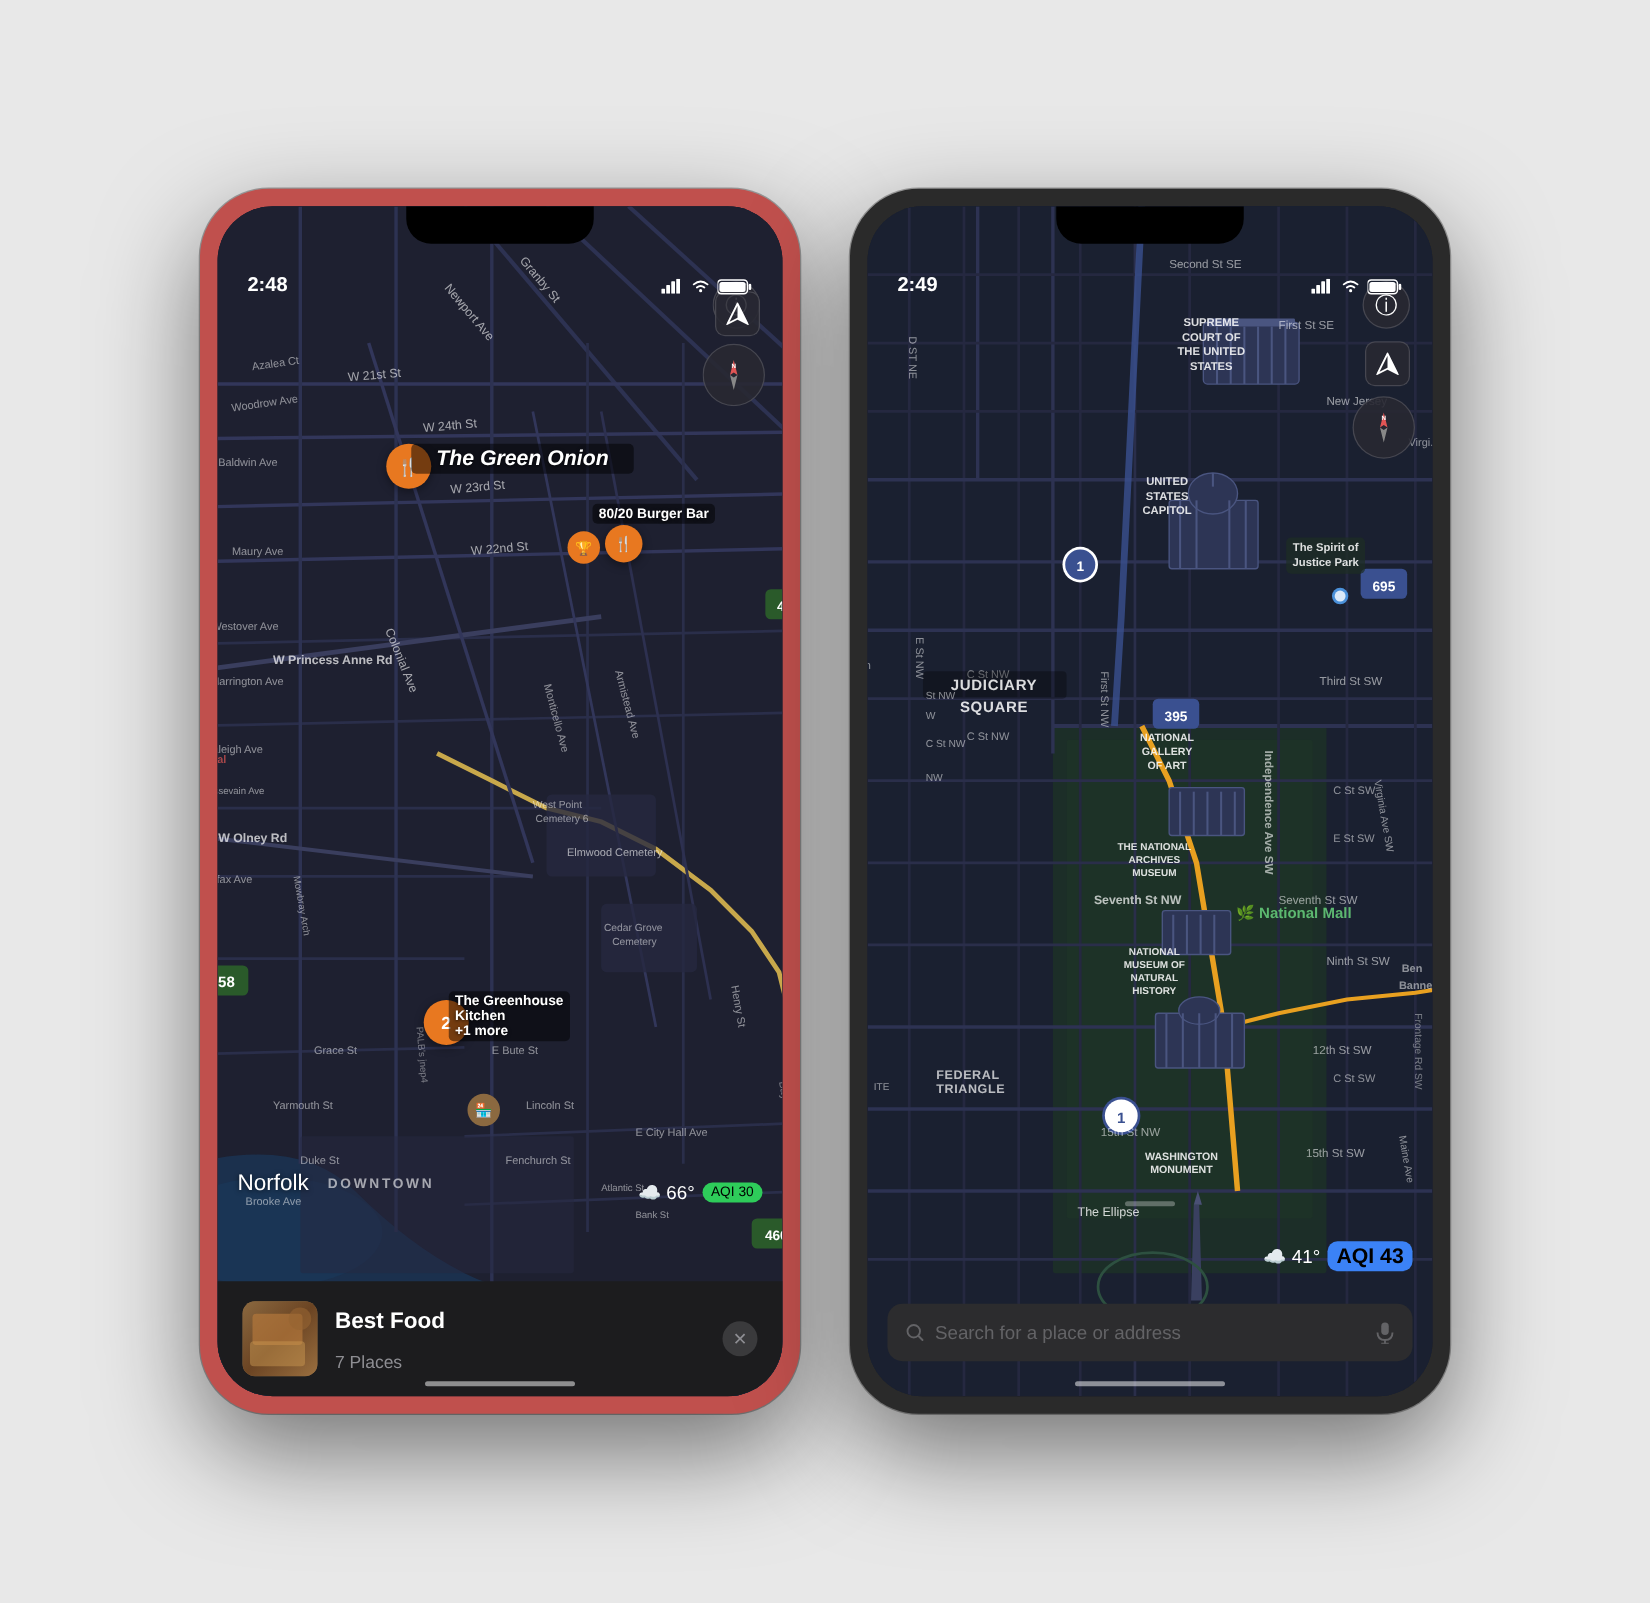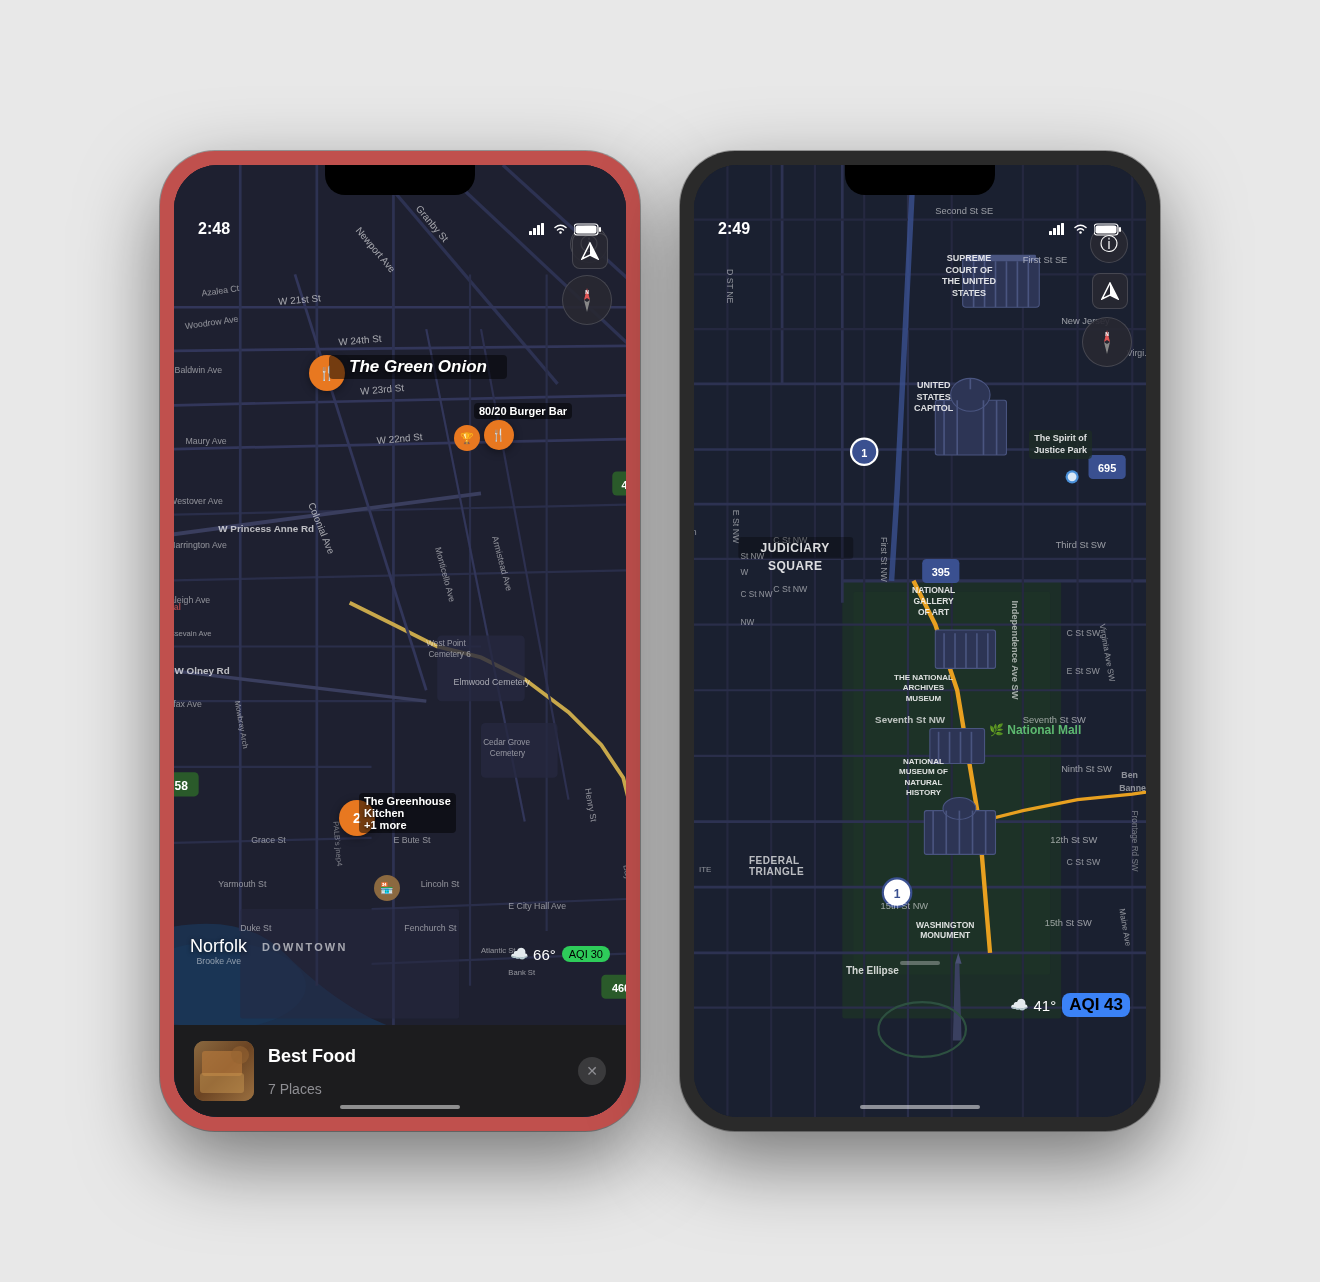--- a/index.html
+++ b/index.html
@@ -748,21 +748,21 @@
         <div style="position:absolute;top:508px;left:200px;color:rgba(255,255,255,0.85);font-size:8px;font-weight:700;text-align:center;line-height:1.3;z-index:12;">THE NATIONAL<br>ARCHIVES<br>MUSEUM</div>
 
         <div style="position:absolute;top:558px;left:295px;color:rgba(100,200,120,0.9);font-size:12px;font-weight:600;z-index:12;">🌿 National Mall</div>
 
         <div style="position:absolute;top:592px;left:205px;color:rgba(255,255,255,0.85);font-size:8px;font-weight:700;text-align:center;line-height:1.3;z-index:12;">NATIONAL<br>MUSEUM OF<br>NATURAL<br>HISTORY</div>
 
         <div style="position:absolute;top:690px;left:55px;color:rgba(255,255,255,0.7);font-size:10px;font-weight:700;z-index:12;letter-spacing:0.5px;">FEDERAL<br>TRIANGLE</div>
 
         <div style="position:absolute;top:755px;left:222px;color:rgba(255,255,255,0.85);font-size:8.5px;font-weight:700;text-align:center;z-index:12;">WASHINGTON<br>MONUMENT</div>
 
-        <div style="position:absolute;top:800px;left:152px;color:rgba(255,255,255,0.8);font-size:10px;font-weight:700;z-index:12;">The Ellipse</div>
+        <div style="position:absolute;top:800px;left:168px;color:rgba(255,255,255,0.8);font-size:10px;font-weight:400;z-index:12;">The Ellipse</div>
 
         <div style="position:absolute;top:700px;left:5px;color:rgba(255,255,255,0.5);font-size:8px;z-index:12;">ITE</div>
 
         <div style="position:absolute;top:60px;right:18px;width:38px;height:38px;background:rgba(40,40,50,0.9);border-radius:50%;display:flex;align-items:center;justify-content:center;color:white;font-size:18px;font-weight:300;z-index:20;border:1px solid rgba(255,255,255,0.15);">ⓘ</div>
 
         <div style="position:absolute;top:68px;right:18px;width:36px;height:36px;background:rgba(40,40,50,0.9);border-radius:8px;display:flex;align-items:center;justify-content:center;z-index:20;border:1px solid rgba(255,255,255,0.15);margin-top:40px;">
           <svg width="18" height="18" viewBox="0 0 18 18">
             <polygon points="9,1 17,17 9,13 1,17" fill="none" stroke="white" stroke-width="1.5"></polygon>
             <polygon points="9,1 17,17 9,13" fill="white"></polygon>
           </svg>
@@ -779,20 +779,33 @@
         <div style="position:absolute;bottom:94px;left:0;right:0;height:36px;display:flex;align-items:center;justify-content:flex-end;padding:0 16px;z-index:25;">
           <div style="display:flex;align-items:center;gap:6px;">
             <span style="color:white;font-size:15px;font-weight:500;display:flex;align-items:center;gap:4px;">
               <span>☁️</span>
               <span>41°</span>
             </span>
             <span style="background:#3b82f6;color:#000;font-size:17px;font-weight:700;padding:2px 7px;border-radius:8px;">AQI 43</span>
           </div>
         </div>
 
+        <div class="search-bar">
+          <svg width="16" height="16" viewBox="0 0 16 16">
+            <circle cx="7" cy="7" r="5" fill="none" stroke="#636366" stroke-width="1.5"></circle>
+            <line x1="11" y1="11" x2="14" y2="14" stroke="#636366" stroke-width="1.5" stroke-linecap="round"></line>
+          </svg>
+          <span class="search-placeholder">Search for a place or address</span>
+          <svg width="16" height="18" viewBox="0 0 16 18">
+            <rect x="5" y="1" width="6" height="10" rx="3" fill="#636366"></rect>
+            <path d="M2 9 Q2 15 8 15 Q14 15 14 9" fill="none" stroke="#636366" stroke-width="1.5"></path>
+            <line x1="8" y1="15" x2="8" y2="18" stroke="#636366" stroke-width="1.5"></line>
+            <line x1="5" y1="18" x2="11" y2="18" stroke="#636366" stroke-width="1.5"></line>
+          </svg>
+        </div>
 
         <div style="position:absolute;bottom:152px;left:50%;transform:translateX(-50%);width:40px;height:4px;background:rgba(255,255,255,0.3);border-radius:3px;z-index:30;"></div>
 
         <div class="home-indicator"></div>
       </div>
     </div>
   </div>
 
 </div>
 

